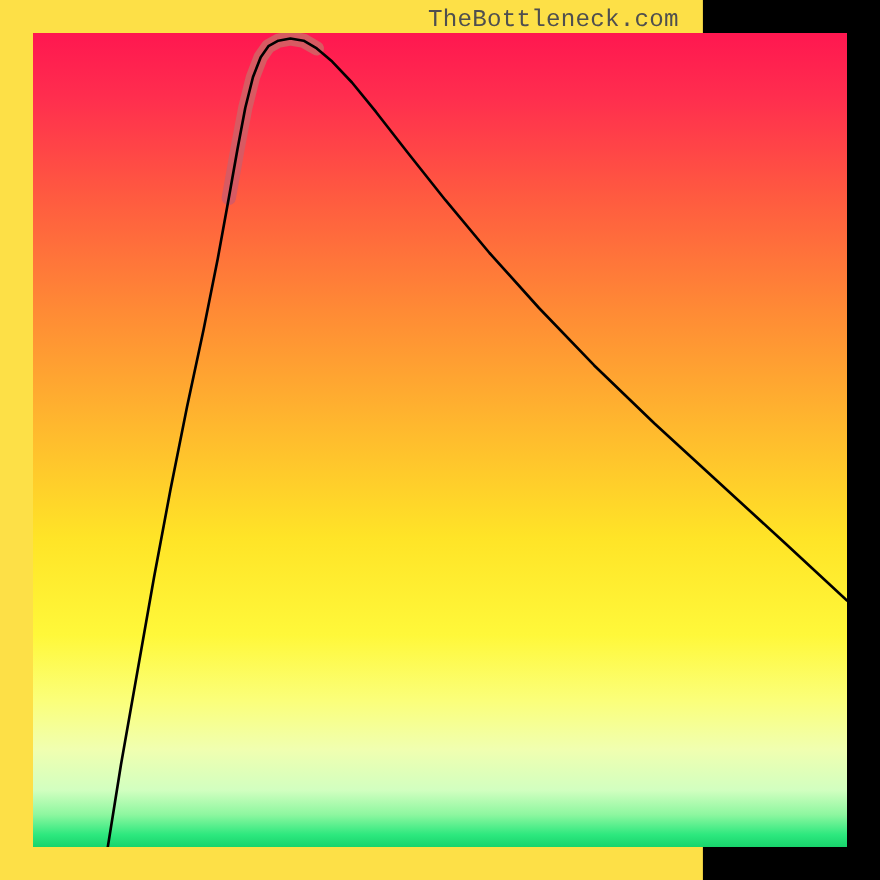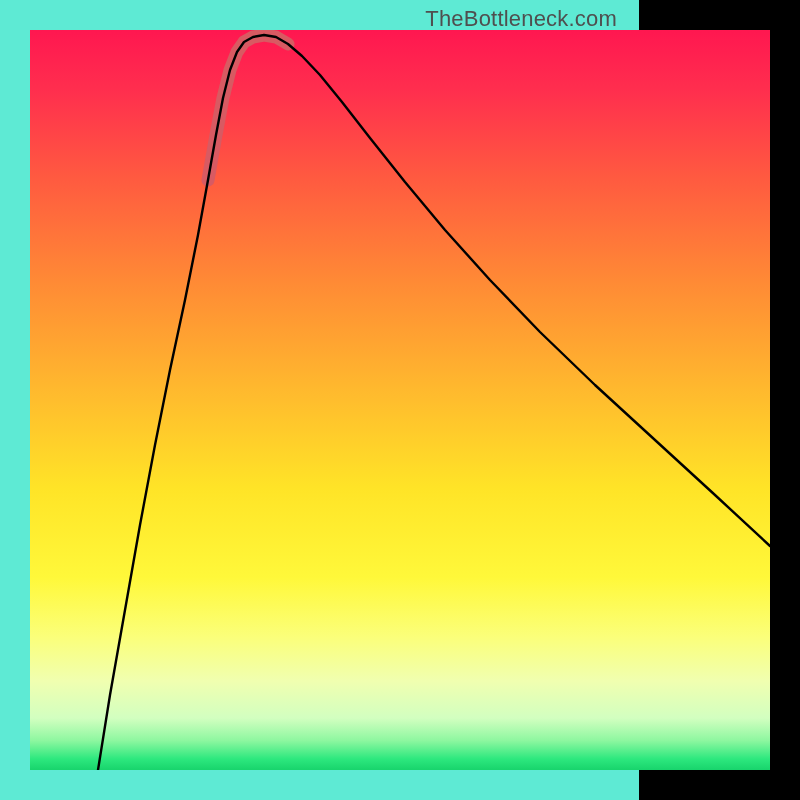--- a/index.html
+++ b/index.html
@@ -10,21 +10,22 @@
     background: #000;
     overflow: hidden;
     font-family: Arial, Helvetica, sans-serif;
   }
   .frame {
     position: absolute;
     top: 0;
     left: 0;
     width: 639px;
     height: 800px;
-    background: #5eead4;
+    background: #fde047;
+    font-family: Liberation Mono, monospace;
   }
   .plot-area {
     position: absolute;
     top: 30px;
     left: 30px;
     width: 740px;
     height: 740px;
     overflow: hidden;
   }
   .gradient {

